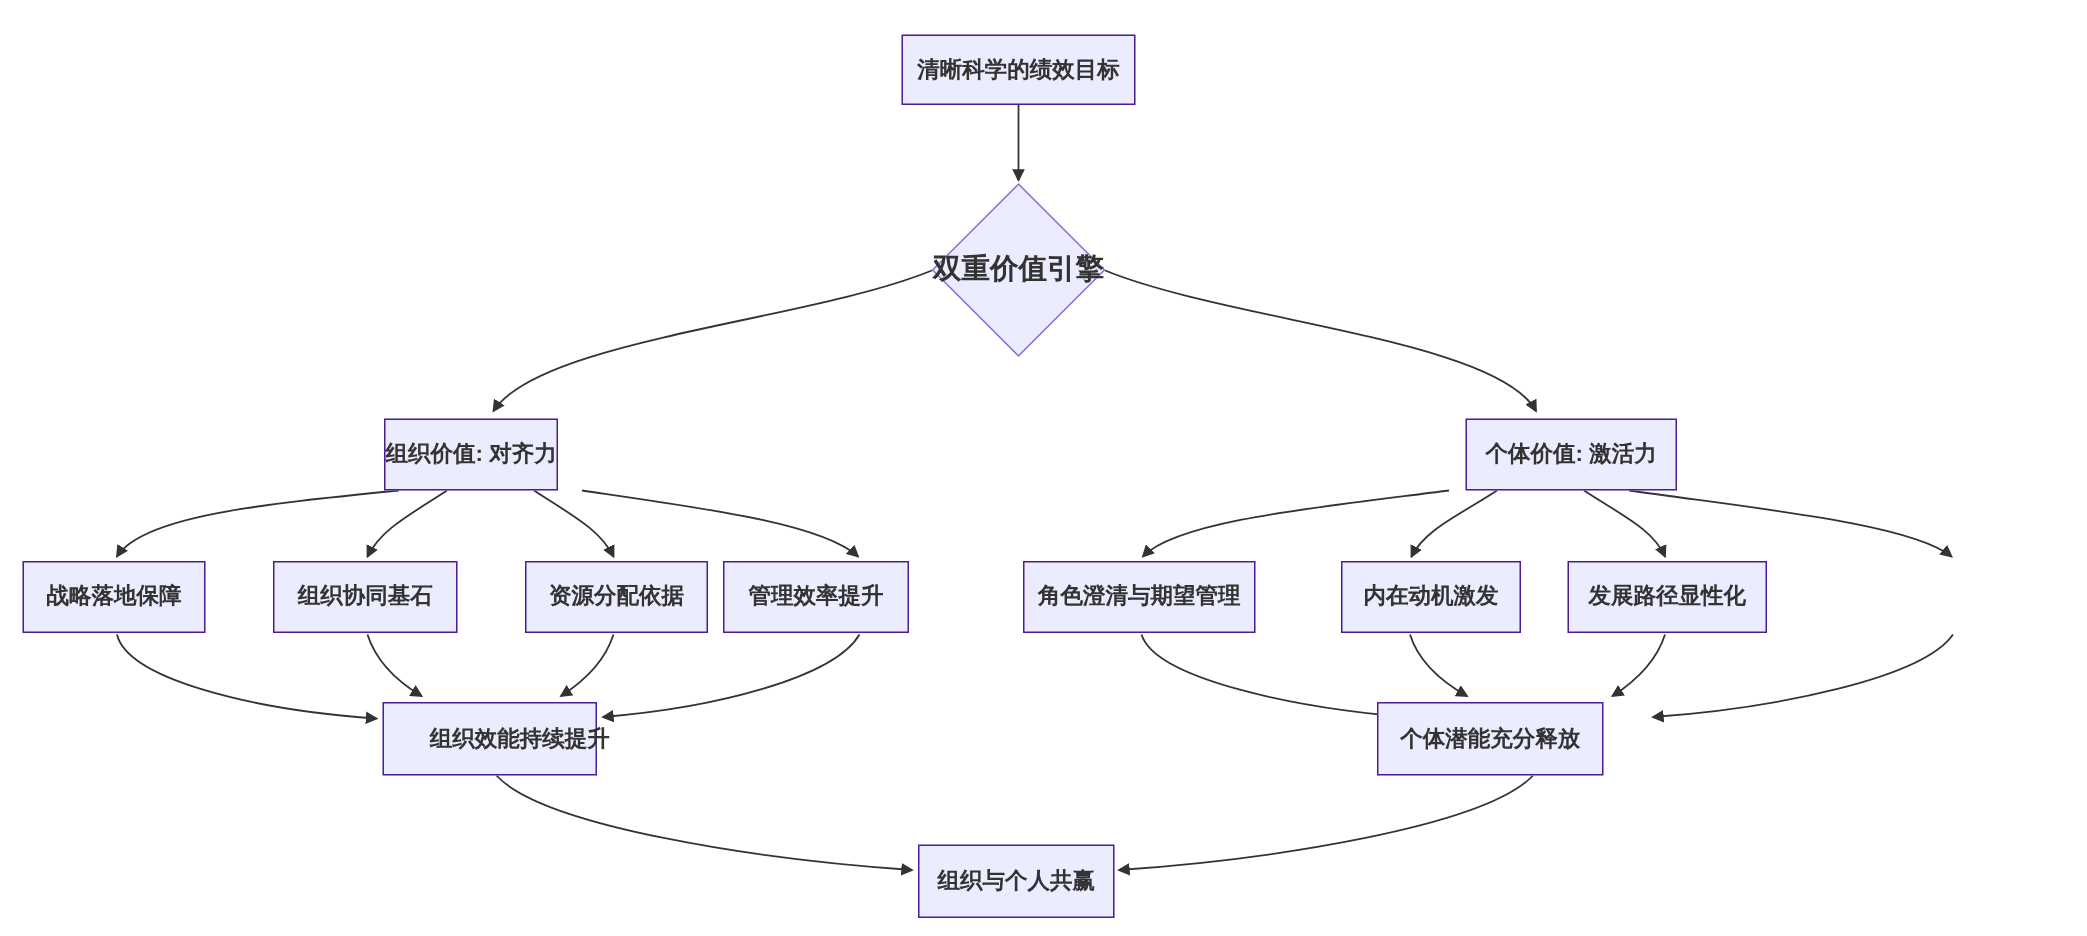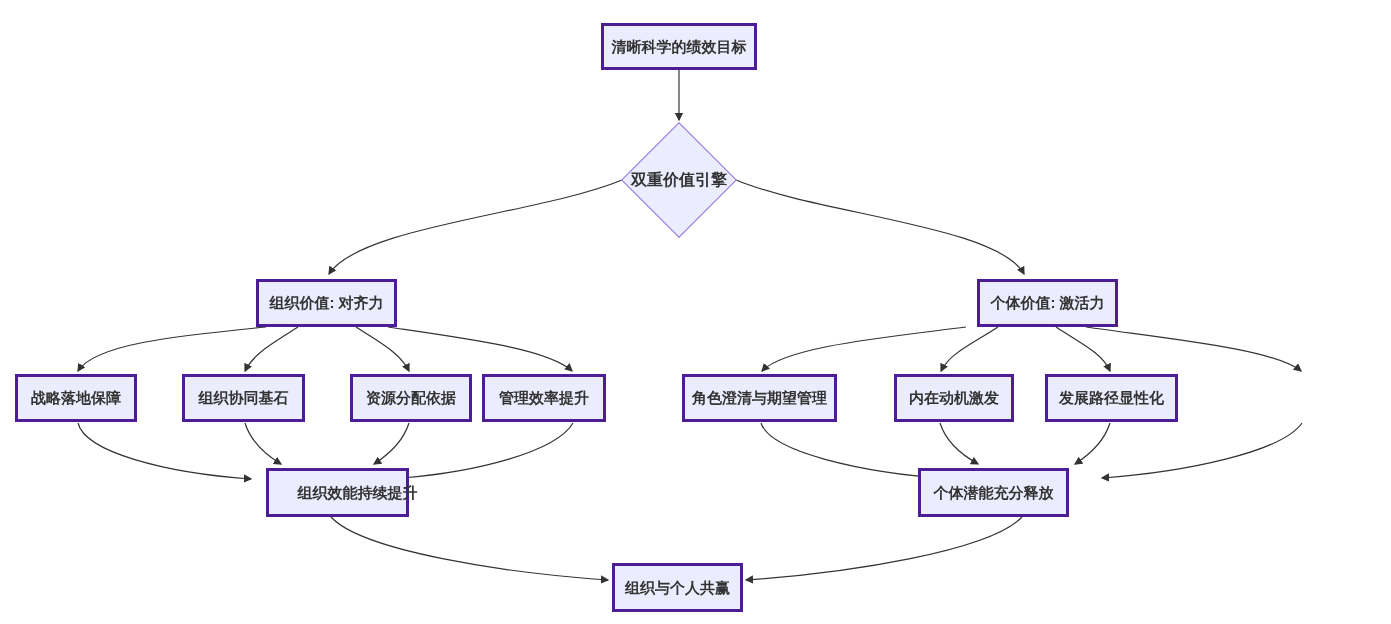--- a/index.html
+++ b/index.html
@@ -21,21 +21,21 @@
   }
   .edge {
     fill: none;
     stroke: #333333;
     stroke-width: 1.2px;
   }
   .node {
     position: absolute;
     box-sizing: border-box;
     background: #ECECFF;
-    border: 3px solid #4c1d95;
+    border: 1px solid #4c1d95;
     color: #333333;
     display: flex;
     align-items: center;
     justify-content: center;
     font-size: 15px;
     font-weight: 700;
     text-align: center;
     line-height: 1.2;
     white-space: nowrap;
   }
@@ -52,21 +52,21 @@
     left: 50%; top: 50%;
     width: 80px; height: 80px;
     transform: translate(-50%, -50%) rotate(45deg);
     background: #ECECFF;
     border: 1px solid #9370DB;
   }
   .diamond-wrap .node-label {
     position: relative;
     z-index: 1;
     color: #333333;
-    font-size: 16px;
+    font-size: 19px;
     font-weight: 700;
     white-space: nowrap;
   }
 </style>
 </head>
 <body>
 
 <div class="canvas">
 
   <svg class="edges-layer" viewBox="0 0 1391 624" xmlns="http://www.w3.org/2000/svg">
@@ -105,21 +105,21 @@
 
   <div class="node" style="left:601px; top:23px; width:156px; height:47px;">
     <span class="node-label">清晰科学的绩效目标</span>
   </div>
 
   <div class="node diamond-wrap" style="left:622px; top:123px; width:114px; height:114px;">
     <div class="diamond-shape"></div>
     <span class="node-label">双重价值引擎</span>
   </div>
 
-  <div class="node" style="left:256px; top:279px; width:141px; height:48px;">
+  <div class="node" style="left:256px; top:279px; width:116px; height:48px;">
     <span class="node-label">组织价值: 对齐力</span>
   </div>
 
   <div class="node" style="left:977px; top:279px; width:141px; height:48px;">
     <span class="node-label">个体价值: 激活力</span>
   </div>
 
   <div class="node" style="left:15px; top:374px; width:122px; height:48px;">
     <span class="node-label">战略落地保障</span>
   </div>
@@ -142,21 +142,21 @@
 
   <div class="node" style="left:878px; top:374px; width:120px; height:48px;margin-left:16px;">
     <span class="node-label">内在动机激发</span>
   </div>
 
   <div class="node" style="left:1045px; top:374px; width:133px; height:48px;">
     <span class="node-label">发展路径显性化</span>
   </div>
 
 
-  <div class="node" style="left:266px; top:468px; width:143px; height:49px;padding-left:40px;">
+  <div class="node" style="left:255px; top:468px; width:143px; height:49px;padding-left:40px;">
     <span class="node-label">组织效能持续提升</span>
   </div>
 
   <div class="node" style="left:918px; top:468px; width:151px; height:49px;">
     <span class="node-label">个体潜能充分释放</span>
   </div>
 
   <div class="node" style="left:612px; top:563px; width:131px; height:49px;">
     <span class="node-label">组织与个人共赢</span>
   </div>

